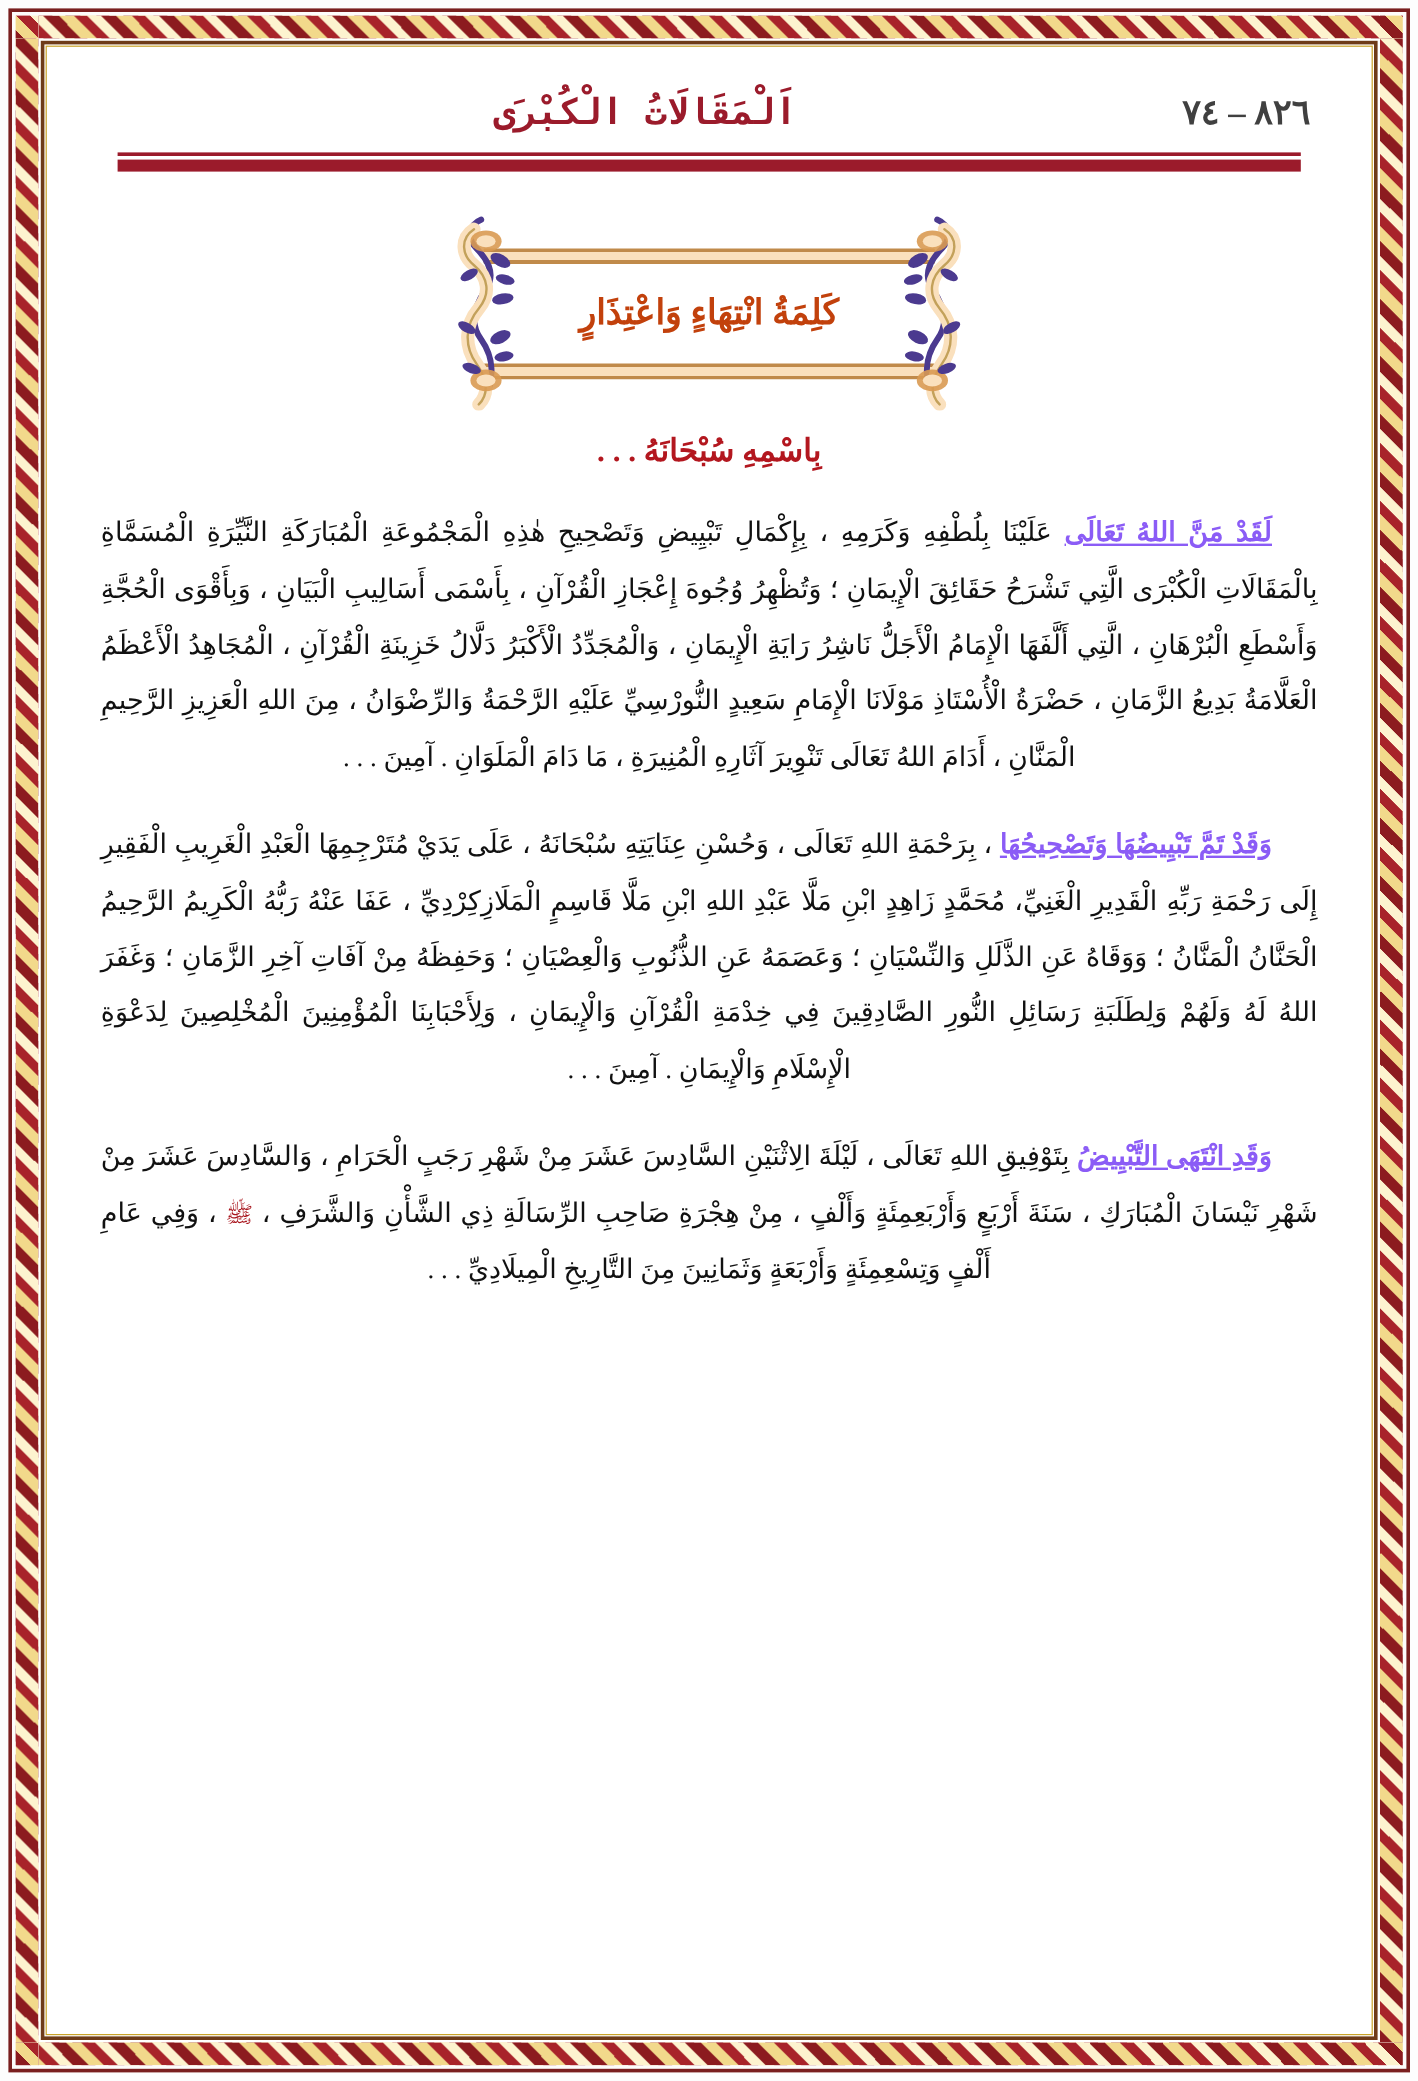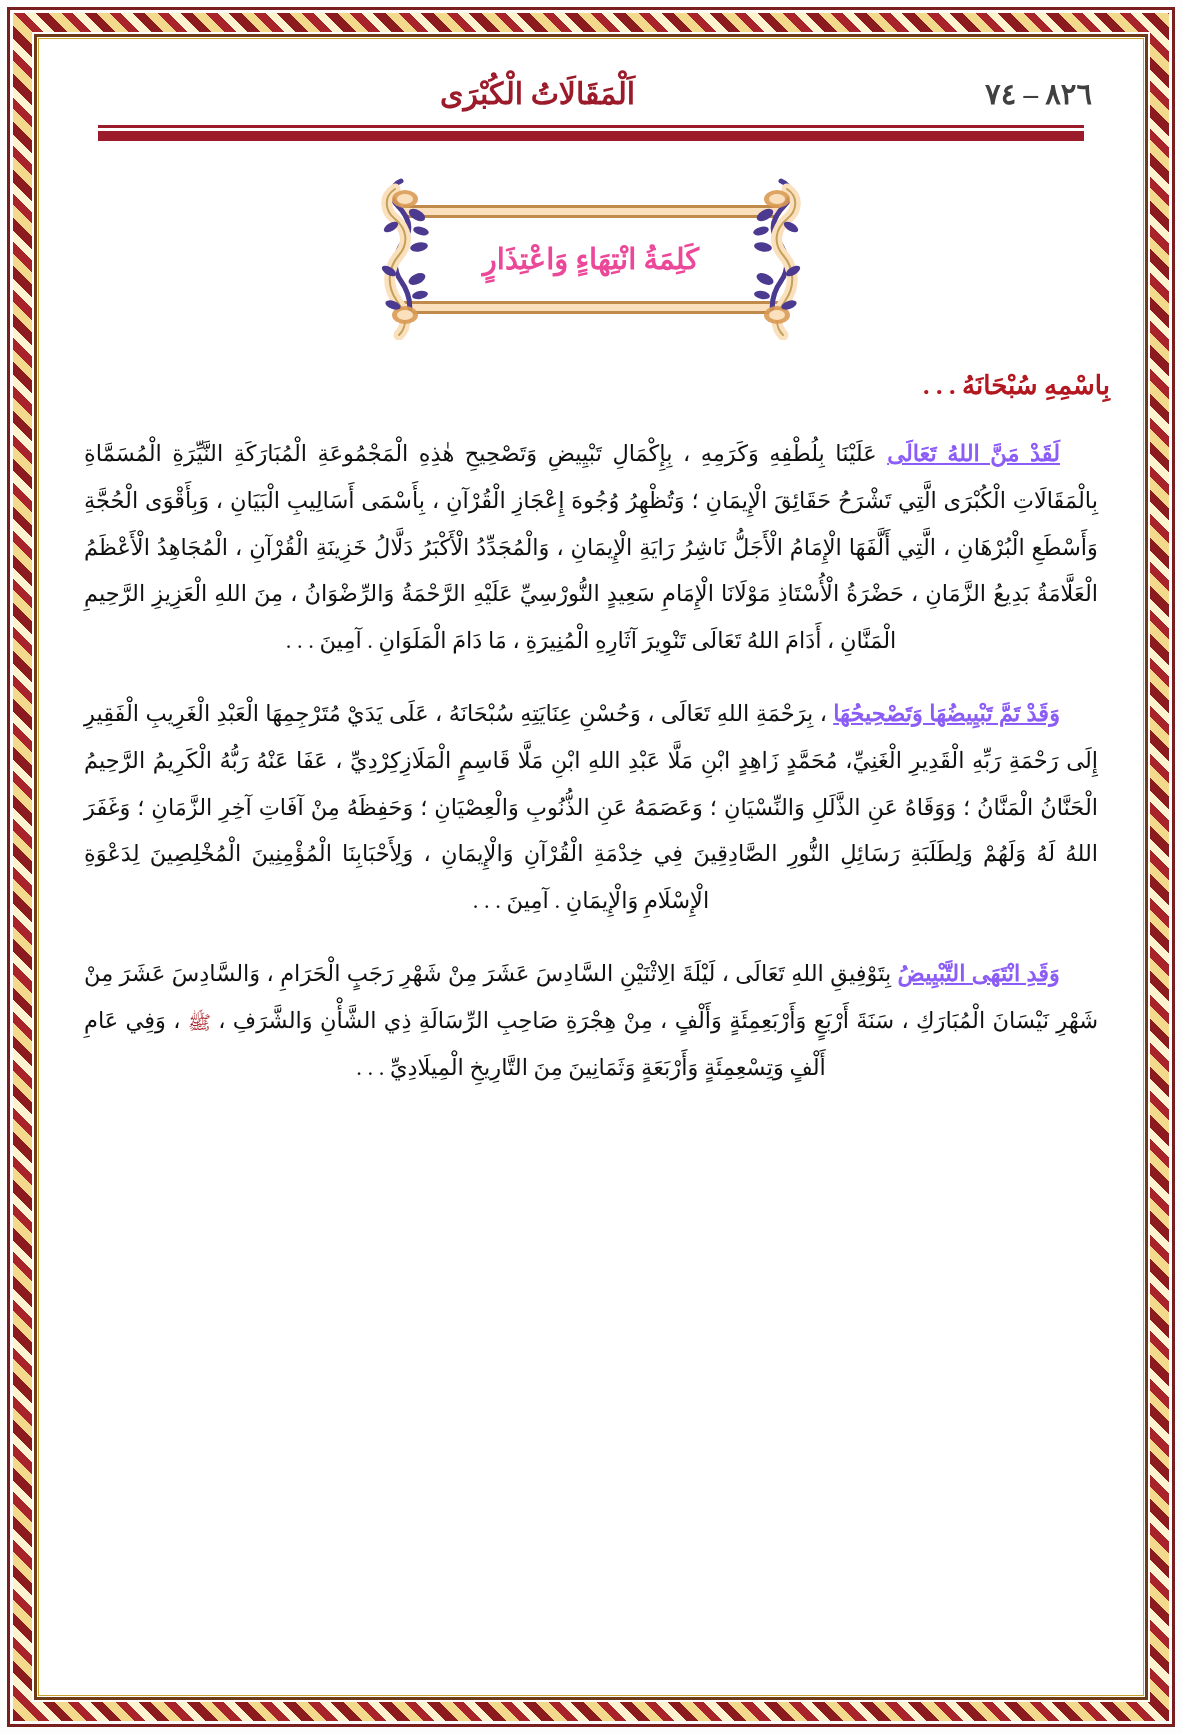--- a/index.html
+++ b/index.html
@@ -70,20 +70,21 @@
     padding:6px 18px 0 18px;
   }
   .book-title{
     color:#9b1b2b;
     font-size:30px;
     font-weight:bold;
     letter-spacing:0;
     white-space:nowrap;
     margin-right:auto;
     margin-left:auto;
+    font-family:Liberation Mono, monospace;
   }
   .page-folio{
     color:#404040;
     font-size:29px;
     font-weight:bold;
     white-space:nowrap;
     direction:rtl;
   }
   .rule-wrap{margin:14px 26px 0 26px;}
   .rule-thin{height:3px;background:#9b1b2b;}
@@ -107,39 +108,40 @@
     position:absolute;
     left:22px;right:22px;
     height:13px;
     background:linear-gradient(to bottom,#c08a4a 0 3px,#fae0bd 3px 10px,#c08a4a 10px 13px);
     border-radius:1px;
   }
   .banner-bar.top{top:30px;}
   .banner-bar.bottom{bottom:26px;}
   .banner-title{
     position:relative;
-    color:#ec4899;
+    color:#c2410c;
     font-size:29px;
     font-weight:bold;
     white-space:nowrap;
     z-index:3;
     margin-top:2px;
   }
   .scroll-orn{
     position:absolute;
     top:0;bottom:0;
     width:64px;
     z-index:2;
   }
   .scroll-orn.right{right:-10px;}
   .scroll-orn.left{left:-10px;}
 
   
   .invocation{
-    margin-top:26px;
+    margin-top:14px;
+    text-align:center;
     color:#b3171f;
     font-weight:bold;
     direction:rtl;
   }
   .invocation .line1{font-size:26px;line-height:1.5;}
   .invocation .line2{font-size:27px;line-height:1.6;margin-top:2px;}
 
   
   .body-text{
     margin-top:26px;

